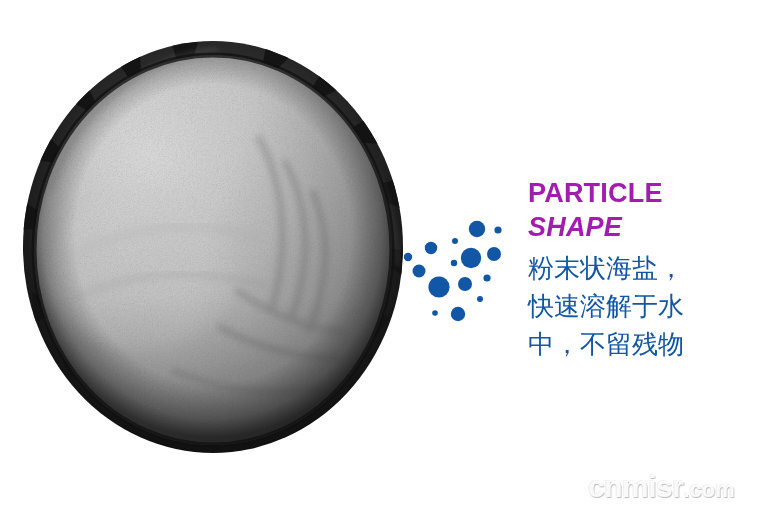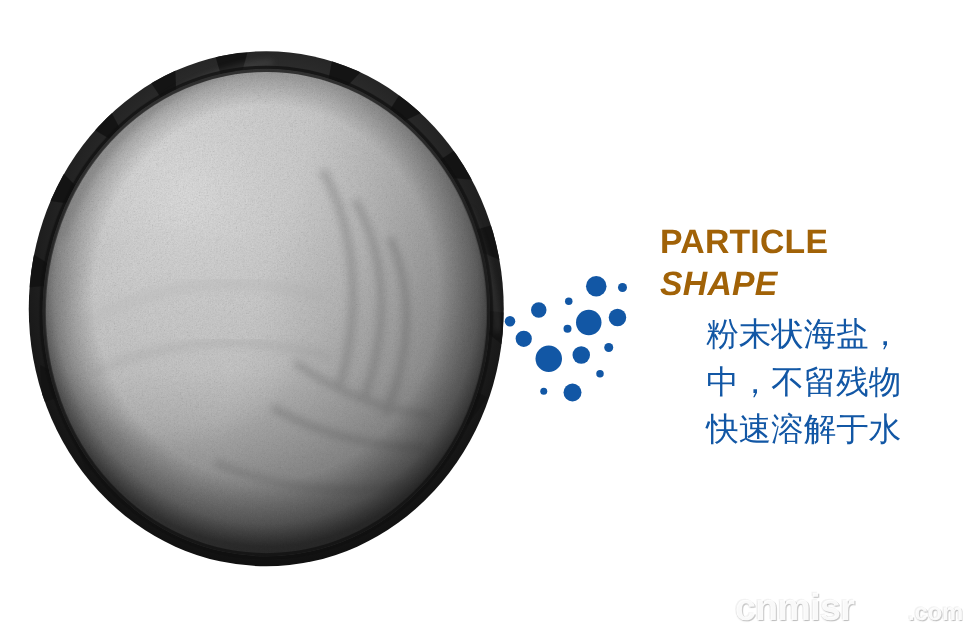--- a/index.html
+++ b/index.html
@@ -29,61 +29,61 @@
   }
   .dots svg{display:block;width:112px;height:108px;}
 
   
   .textblock{
     position:absolute;
     left:528px;top:176px;
     width:230px;
   }
   .headline{
-    color:#a16207;
+    color:#a21caf;
     font-family:"Liberation Sans", sans-serif;
     font-weight:bold;
     font-size:27px;
     line-height:34px;
     letter-spacing:0.2px;
     margin:0;
     white-space:nowrap;
   }
   .headline .l2{display:block;font-style:italic;}
   .subcopy{
     margin:5px 0 0 0;
     color:#1257a5;
     font-family:"DejaVu Sans", sans-serif;
     font-size:26px;
     line-height:38px;
     font-weight:400;
     letter-spacing:0px;
   }
-  .subcopy span{display:block;white-space:nowrap;text-align:center;}
+  .subcopy span{display:block;white-space:nowrap;}
 
   
   .watermark{
     position:absolute;
     left:588px;top:470px;
     width:180px;height:40px;
     font-family:"Liberation Sans", sans-serif;
     font-size:30px;
     font-weight:bold;
     letter-spacing:-0.5px;
     color:rgba(255,255,255,0.92);
     text-shadow:
        1px 1px 0 rgba(150,150,150,0.45),
       -1px -1px 0 rgba(210,210,210,0.30),
        0 1px 1px rgba(140,140,140,0.35);
     white-space:nowrap;
     line-height:34px;
     opacity:0.95;
     user-select:none;
   }
-  .watermark .wm-tld{font-size:19px;letter-spacing:0px;margin-left:43px;}
+  .watermark .wm-tld{font-size:22px;letter-spacing:0px;}
 </style>
 </head>
 <body>
 
 <div id="stage">
 
   <div class="photo">
     <div class="bowl-wrap">
       <svg class="bowl-svg" viewBox="0 0 382 414" xmlns="http://www.w3.org/2000/svg">
         <defs>
@@ -240,20 +240,20 @@
     </svg>
   </div>
 
   <div class="textblock">
     <h1 class="headline">
       <span class="l1">PARTICLE</span>
       <span class="l2">SHAPE</span>
     </h1>
     <p class="subcopy">
       <span>粉末状海盐，</span>
+      <span>快速溶解于水</span>
       <span>中，不留残物</span>
-      <span>快速溶解于水</span>
     </p>
   </div>
 
   <div class="watermark"><span>cnmisr</span><span class="wm-tld">.com</span></div>
 
 </div>
 
 </body></html>

